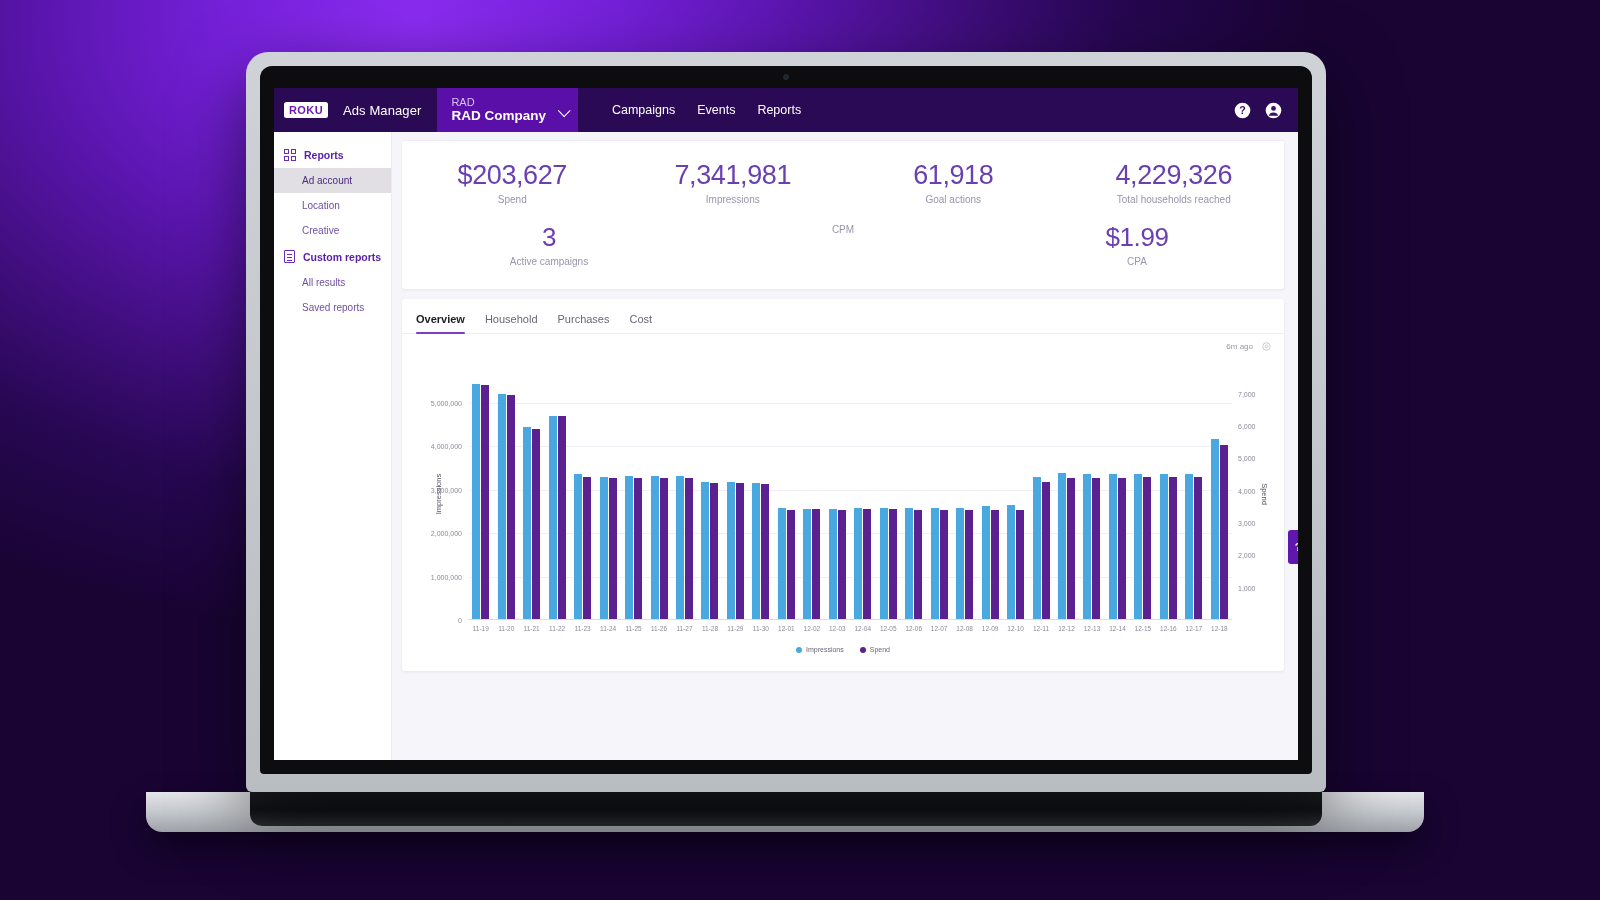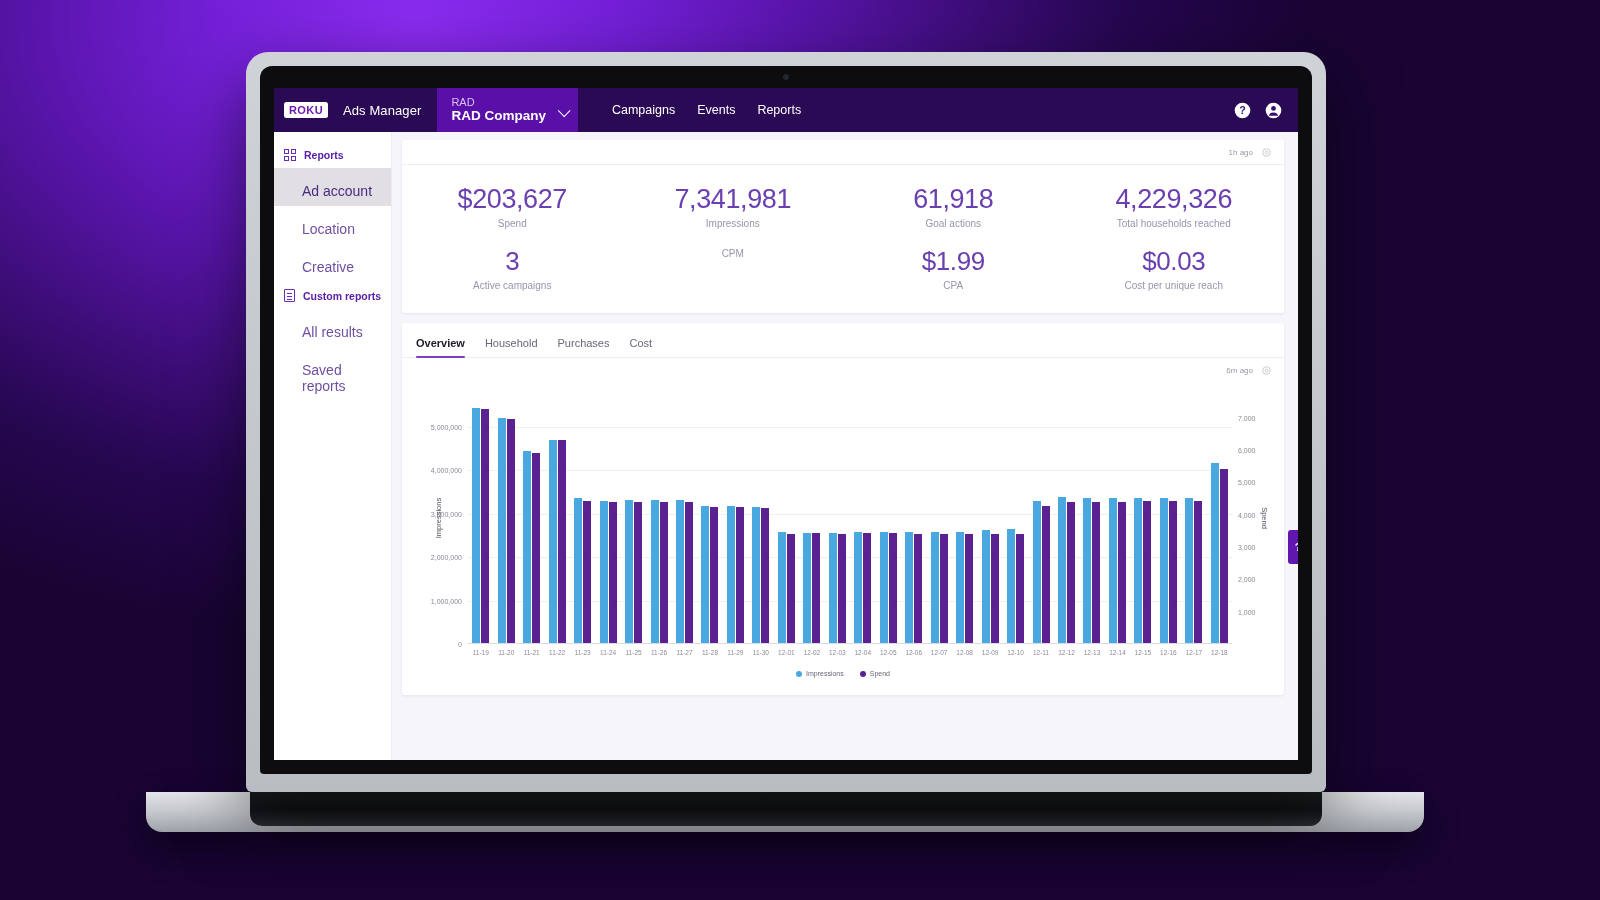--- a/index.html
+++ b/index.html
@@ -113,21 +113,21 @@
 
   #sidebar {
     width: 118px; background: #fff; padding-top: 10px; flex: 0 0 118px;
     border-right: 1px solid #eceaf2;
   }
   .side-group {
     display: flex; align-items: center; gap: 8px;
     padding: 7px 8px 7px 10px; font-size: 10.5px; font-weight: 700; color: #5a21a8;
   }
   .side-item {
-    padding: 15px 8px 7px 28px; font-size: 14px; color: #6f4fa0; cursor: pointer;
+    padding: 7px 8px 7px 28px; font-size: 10px; color: #6f4fa0; cursor: pointer;
   }
   .side-item.active { background: #e1dfe4; color: #4a2a80; }
   .ico-grid { width: 12px; height: 12px; position: relative; flex: 0 0 12px; }
   .ico-grid i {
     position: absolute; width: 5px; height: 5px; border: 1.2px solid #6b2bb8; display: block;
   }
   .ico-grid i:nth-child(1){left:0;top:0}
   .ico-grid i:nth-child(2){right:0;top:0}
   .ico-grid i:nth-child(3){left:0;bottom:0}
   .ico-grid i:nth-child(4){right:0;bottom:0}
@@ -279,27 +279,20 @@
                 </span>
               <span>Custom reports</span>
             </div>
             <div class="side-item">All results</div>
             <div class="side-item">Saved reports</div>
           </aside>
 
           <main id="content">
 
             <section class="card" id="kpi-card">
-              <div class="card-meta">
-                <span>1h ago</span>
-                <svg class="gear" viewBox="0 0 24 24">
-                  <circle cx="12" cy="12" r="3.2" fill="none" stroke="#9b97a8" stroke-width="2"></circle>
-                  <circle cx="12" cy="12" r="8.2" fill="none" stroke="#9b97a8" stroke-width="2"></circle>
-                </svg>
-              </div>
               <div class="kpi-divider"></div>
 
               <div class="kpi-row">
                 <div class="kpi">
                   <div class="val">$203,627</div>
                   <div class="lbl">Spend</div>
                 </div>
                 <div class="kpi">
                   <div class="val">7,341,981</div>
                   <div class="lbl">Impressions</div>
@@ -318,24 +311,20 @@
                 <div class="kpi">
                   <div class="val">3</div>
                   <div class="lbl">Active campaigns</div>
                 </div>
                 <div class="kpi">
                   <div class="lbl">CPM</div>
                 </div>
                 <div class="kpi">
                   <div class="val">$1.99</div>
                   <div class="lbl">CPA</div>
-                </div>
-                <div class="kpi">
-                  <div class="val">$0.03</div>
-                  <div class="lbl">Cost per unique reach</div>
                 </div>
               </div>
             </section>
 
             <section class="card" id="chart-card">
               <div id="tabs">
                 <div class="tab active">Overview</div>
                 <div class="tab">Household</div>
                 <div class="tab">Purchases</div>
                 <div class="tab">Cost</div>

